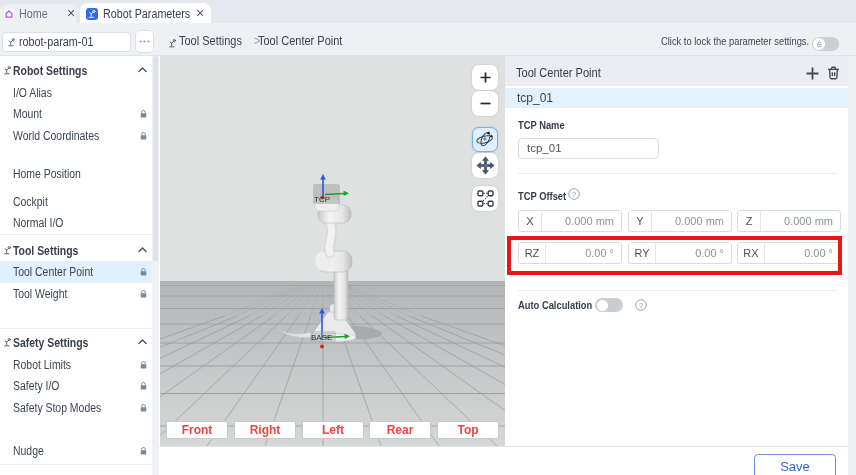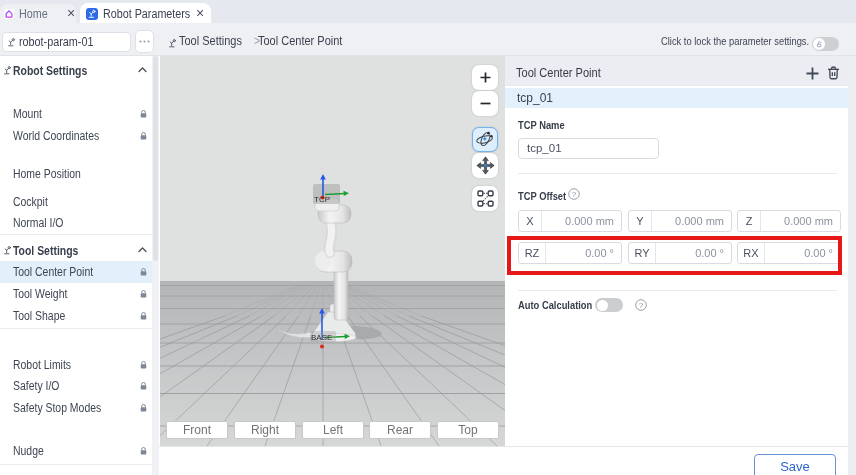--- a/index.html
+++ b/index.html
@@ -34,21 +34,21 @@
 .lock{position:absolute;left:139px;top:6px;}
 .sel{background:#e2f0fb;}
 .sdiv{position:absolute;left:0;width:152px;height:1px;background:#e9ebee;}
 #sscroll{position:absolute;left:152px;top:0;width:7px;height:419px;background:#f0f1f4;}
 #sthumb{position:absolute;left:153px;top:0;width:5px;height:205px;background:#dfe2e6;border-radius:3px;}
 
 #viewer{left:160px;top:56px;width:345px;height:390px;background:#d2d3d4;}
 .vbtn{position:absolute;left:312px;width:26px;height:25px;background:#fff;border-radius:7px;box-shadow:0 0 2px rgba(80,85,90,.25);display:flex;align-items:center;justify-content:center;}
 #vb-rot{background:#ddeefc;border:1.5px solid #74b2ee;box-sizing:border-box;}
 .viewbtn{position:absolute;top:365px;height:18px;background:#fff;border:1px solid #c7c9cb;box-sizing:border-box;border-radius:2px;
-  display:flex;align-items:center;justify-content:center;font-size:12px;font-weight:400;color:#737373;}
+  display:flex;align-items:center;justify-content:center;font-size:12px;font-weight:700;color:#ef4444;}
 
 #panel{left:505px;top:56px;width:351px;height:390px;background:#fff;}
 #pscroll{left:848px;top:56px;width:8px;height:419px;background:#eceef2;}
 #phead{font-size:13px;color:#363c48;transform:scaleX(0.85);transform-origin:0 50%;white-space:nowrap;}
 .blabel{font-size:11px;font-weight:700;color:#363d4a;transform:scaleX(0.85);transform-origin:0 50%;white-space:nowrap;}
 .ibox{position:absolute;width:104px;height:22px;border:1px solid #d8dce2;border-radius:3px;box-sizing:border-box;background:#fff;}
 .ibox .lbl{position:absolute;left:0;top:0;bottom:0;border-right:1px solid #e3e6ea;display:flex;align-items:center;justify-content:center;
   font-size:11px;color:#4a5160;}
 .ibox .val{position:absolute;right:7px;top:0;height:100%;display:flex;align-items:center;font-size:11px;color:#8c929d;}
 
@@ -135,20 +135,23 @@
           <path d="M7 3.8 L5.1 5.8 V8.3"></path>
           <path d="M2.9 9.6 H7.7"></path>
           <path d="M5.1 5.8 L3.4 4.3"></path>
         </g>
       </svg>
       <span class="txt">Robot Settings</span>
       <svg class="caret" width="9" height="6" viewBox="0 0 9 6">
         <path d="M1 4.5 L4.5 1 L8 4.5" stroke="#4a505c" stroke-width="1.3" fill="none" stroke-linecap="round"></path>
       </svg>
     </div>
+  <div class="srow" style="top:26px">
+      <span class="txt">I/O Alias</span>
+    </div>
   <div class="srow" style="top:47px">
       <span class="txt">Mount</span>
       <svg class="lock" width="9" height="10" viewBox="0 0 10 11">
         <path d="M3 5 V3.6 a2 2 0 0 1 4 0 V5" stroke="#7d8798" stroke-width="1.1" fill="none"></path>
         <rect x="1.9" y="4.8" width="6.2" height="4.6" rx="0.8" fill="#7d8798"></rect>
       </svg>
     </div>
   <div class="srow" style="top:69px">
       <span class="txt">World Coordinates</span>
       <svg class="lock" width="9" height="10" viewBox="0 0 10 11">
@@ -187,28 +190,35 @@
         <rect x="1.9" y="4.8" width="6.2" height="4.6" rx="0.8" fill="#7d8798"></rect>
       </svg>
     </div>
   <div class="srow" style="top:226.5px">
       <span class="txt">Tool Weight</span>
       <svg class="lock" width="9" height="10" viewBox="0 0 10 11">
         <path d="M3 5 V3.6 a2 2 0 0 1 4 0 V5" stroke="#7d8798" stroke-width="1.1" fill="none"></path>
         <rect x="1.9" y="4.8" width="6.2" height="4.6" rx="0.8" fill="#7d8798"></rect>
       </svg>
     </div>
-  <div class="srow" style="top:249px">
-      <span class="txt">Tool Shape</span>
-      <svg class="lock" width="9" height="10" viewBox="0 0 10 11">
-        <path d="M3 5 V3.6 a2 2 0 0 1 4 0 V5" stroke="#7d8798" stroke-width="1.1" fill="none"></path>
-        <rect x="1.9" y="4.8" width="6.2" height="4.6" rx="0.8" fill="#7d8798"></rect>
-      </svg>
-    </div>
   <div class="sdiv" style="top:271.5px"></div>
+  <div class="srow shead" style="top:275.5px">
+      <svg class="sico" width="11" height="11" viewBox="0 0 12 12">
+        <g stroke="#4a515e" stroke-width="1" fill="none" stroke-linecap="round">
+          <circle cx="7.9" cy="2.9" r="1.2"></circle>
+          <path d="M7 3.8 L5.1 5.8 V8.3"></path>
+          <path d="M2.9 9.6 H7.7"></path>
+          <path d="M5.1 5.8 L3.4 4.3"></path>
+        </g>
+      </svg>
+      <span class="txt">Safety Settings</span>
+      <svg class="caret" width="9" height="6" viewBox="0 0 9 6">
+        <path d="M1 4.5 L4.5 1 L8 4.5" stroke="#4a505c" stroke-width="1.3" fill="none" stroke-linecap="round"></path>
+      </svg>
+    </div>
   <div class="srow" style="top:297.5px">
       <span class="txt">Robot Limits</span>
       <svg class="lock" width="9" height="10" viewBox="0 0 10 11">
         <path d="M3 5 V3.6 a2 2 0 0 1 4 0 V5" stroke="#7d8798" stroke-width="1.1" fill="none"></path>
         <rect x="1.9" y="4.8" width="6.2" height="4.6" rx="0.8" fill="#7d8798"></rect>
       </svg>
     </div>
   <div class="srow" style="top:319px">
       <span class="txt">Safety I/O</span>
       <svg class="lock" width="9" height="10" viewBox="0 0 10 11">

